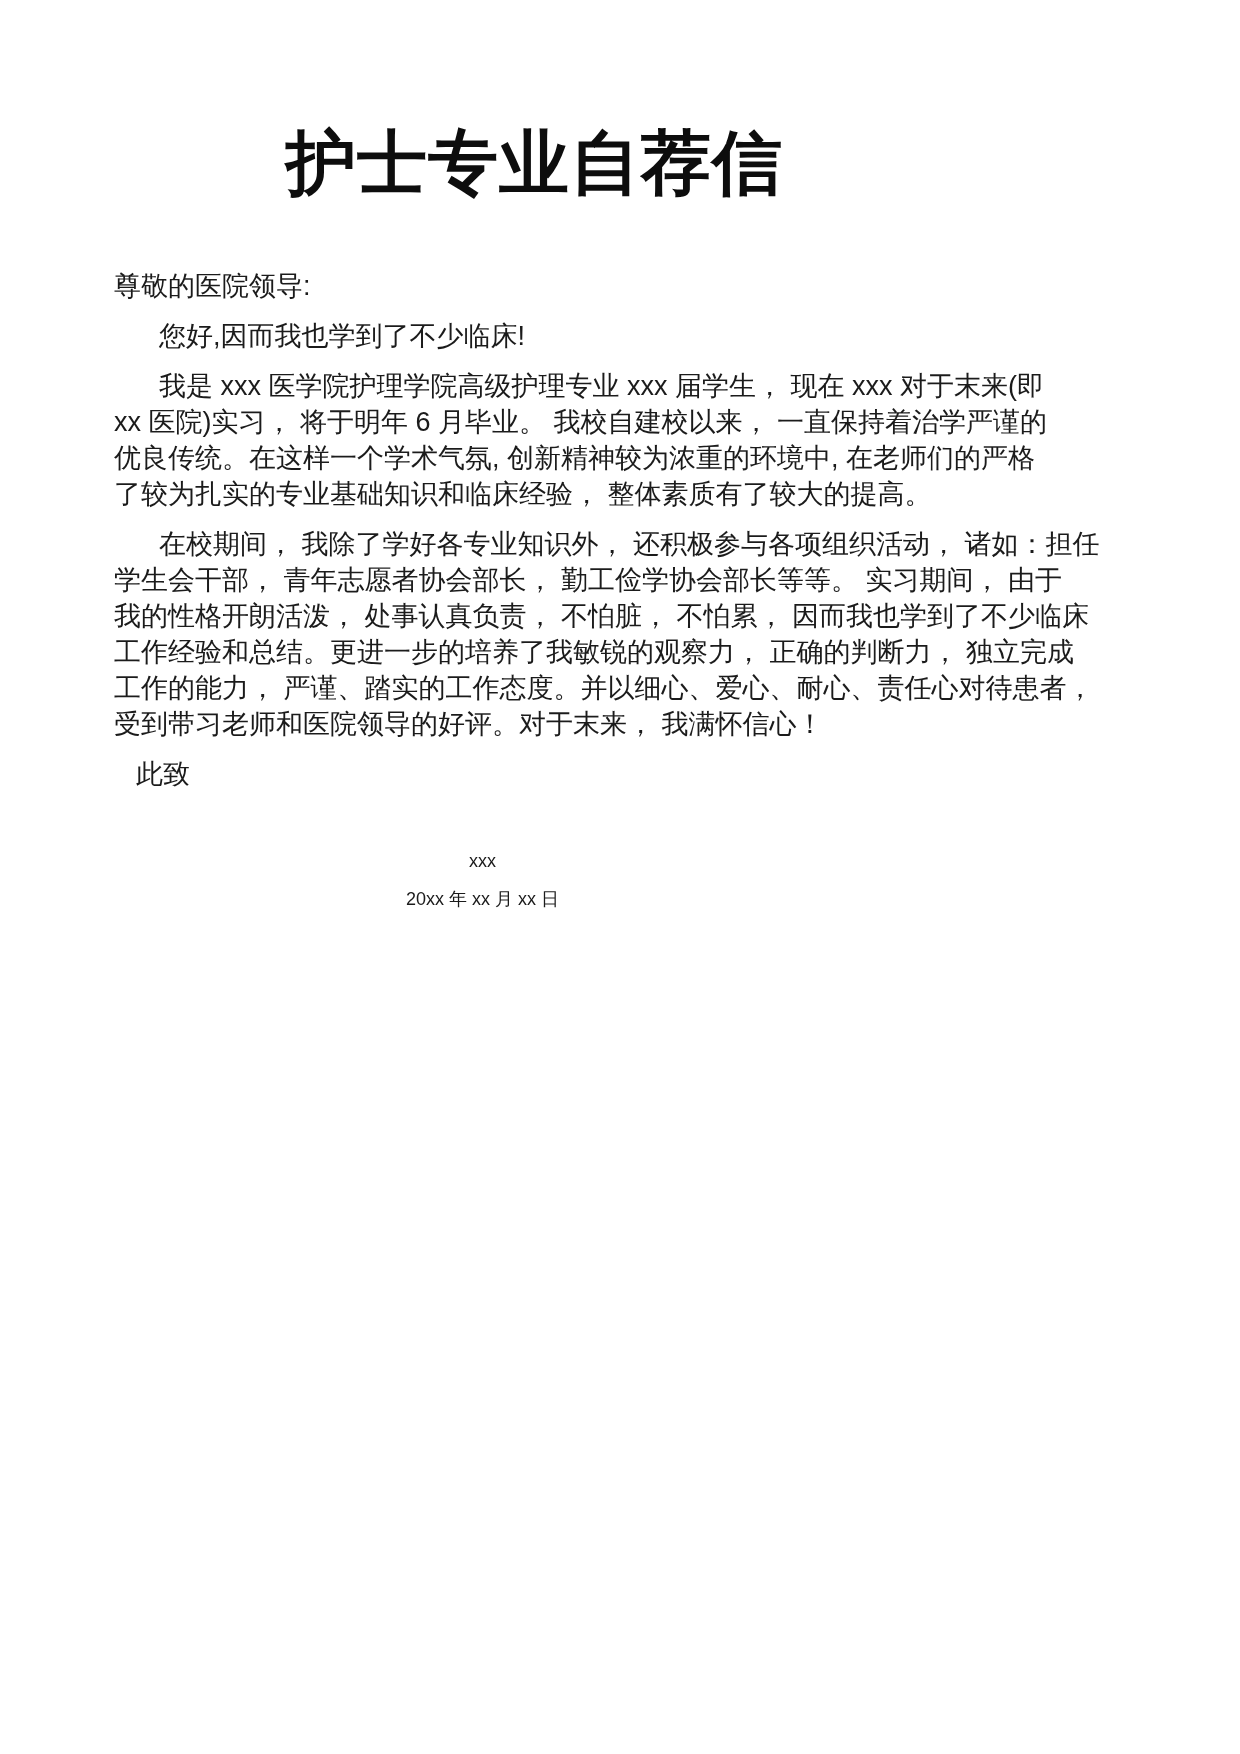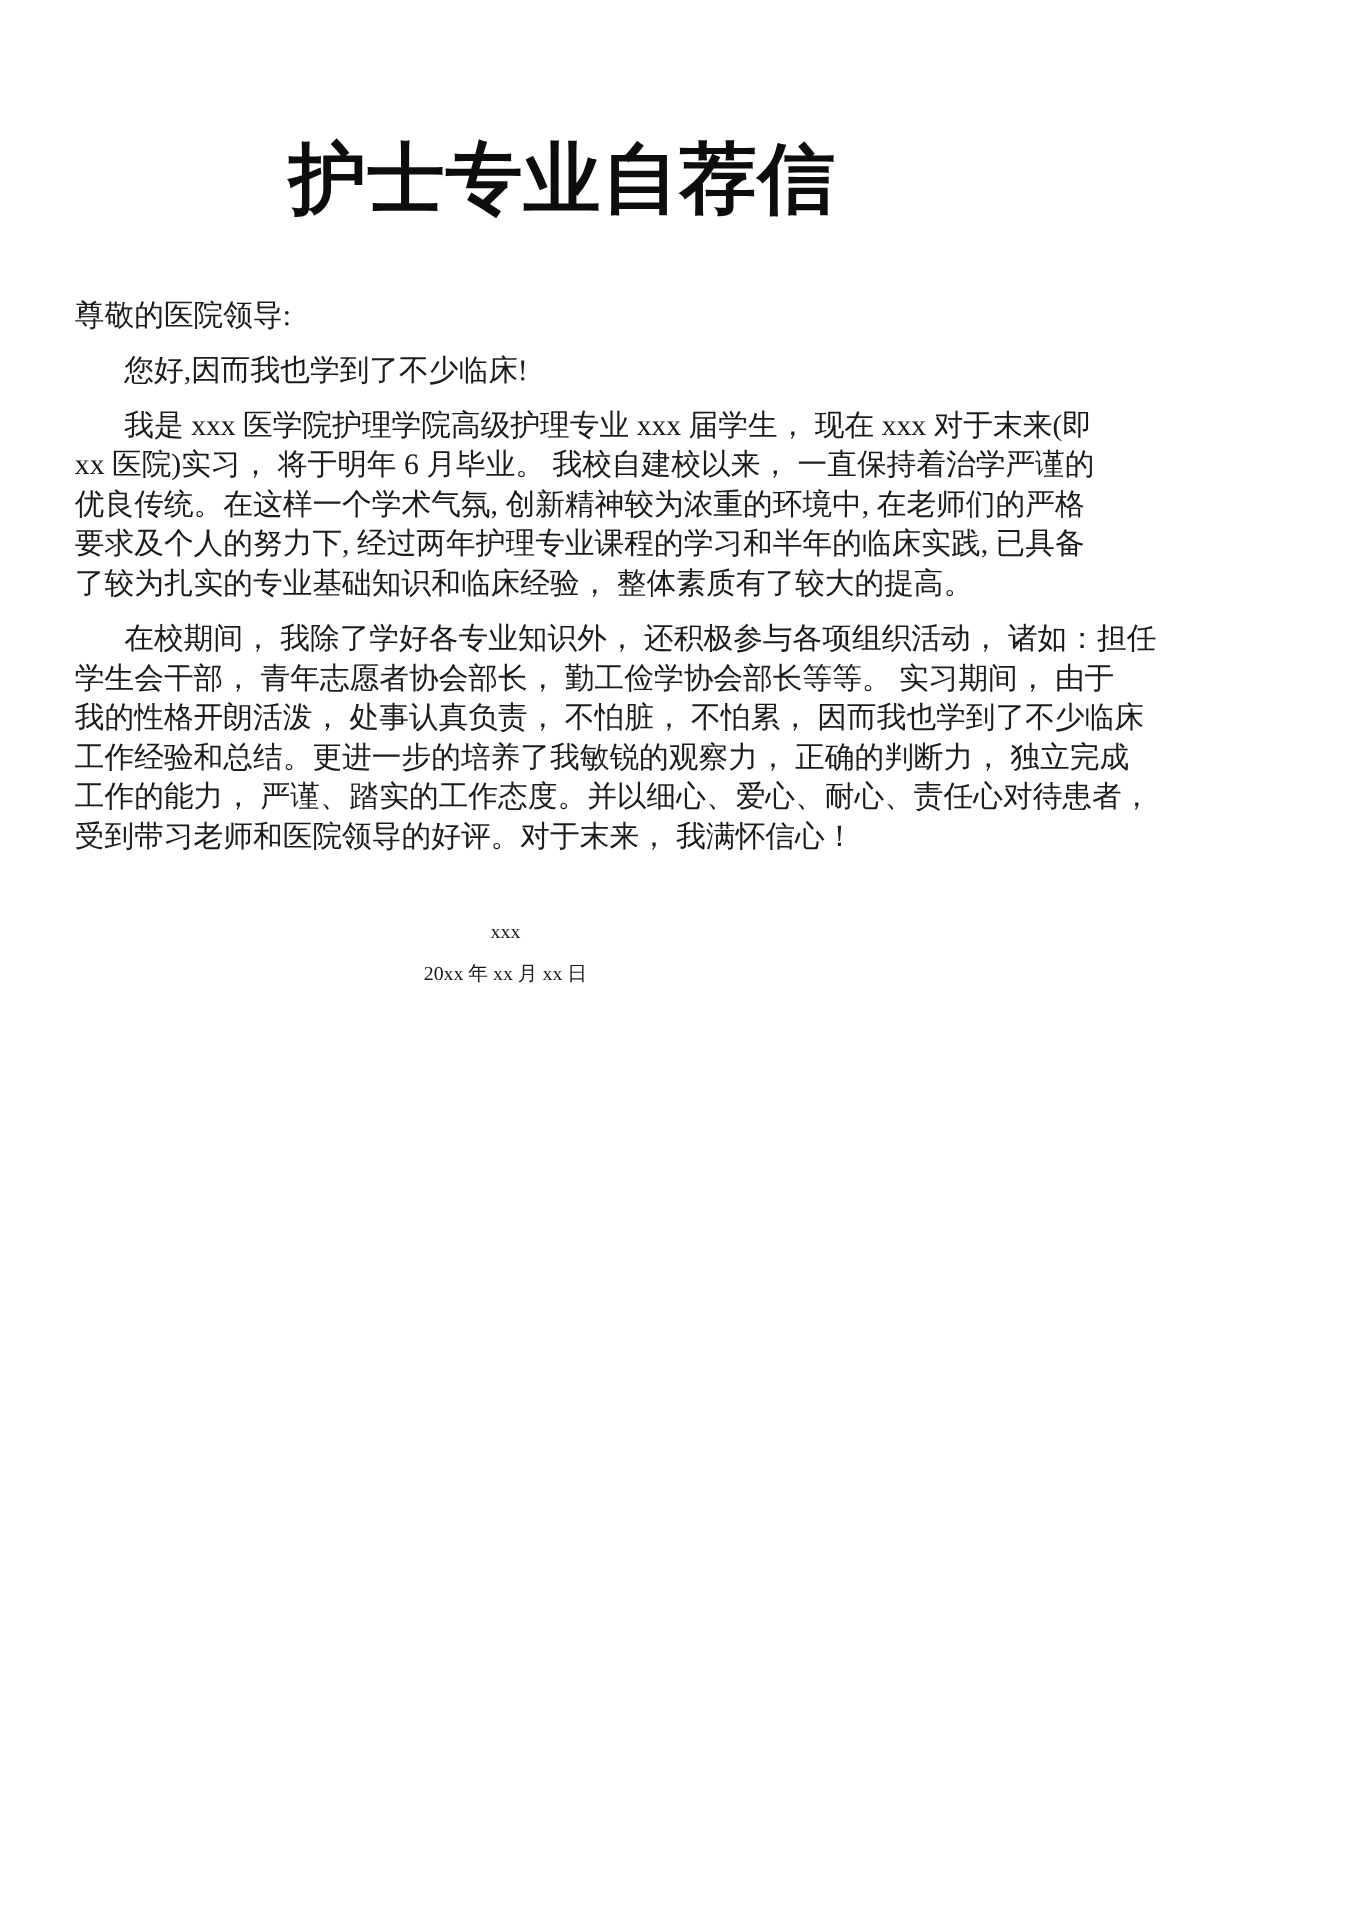--- a/index.html
+++ b/index.html
@@ -6,23 +6,23 @@
     margin: 0;
     padding: 0;
     background: #ffffff;
   }
   .page {
     position: relative;
     width: 1240px;
     height: 1754px;
     background: #ffffff;
     color: #1b1b1b;
-    font-family: Liberation Serif, serif;
+    font-family: Liberation Sans, sans-serif;
     box-sizing: border-box;
-    padding: 120px 285px 0 68px; 
+    padding: 120px 285px 0 114px; 
     overflow: hidden;
   }
   .doc-title {
     font-size: 70px;
     font-weight: bold;
     line-height: 1.25;
     text-align: center;
     letter-spacing: 1px;
     color: #0d0d0d;
     margin: 0 0 60px 0;
@@ -55,35 +55,35 @@
   <h1 class="doc-title">护士专业自荐信</h1>
 
   <div class="line block">尊敬的医院领导:</div>
 
   <div class="line indent block">您好,因而我也学到了不少临床!</div>
 
   <div class="block">
     <div class="line indent">我是 xxx 医学院护理学院高级护理专业 xxx 届学生， 现在 xxx 对于末来(即</div>
     <div class="line">xx 医院)实习， 将于明年 6 月毕业。 我校自建校以来， 一直保持着治学严谨的</div>
     <div class="line">优良传统。在这样一个学术气氛, 创新精神较为浓重的环境中, 在老师们的严格</div>
-    <div class="line">要求及个人的努力下, 经过两年护理专业课程的学习和半年的临床实践, 已具备</div>
     <div class="line">了较为扎实的专业基础知识和临床经验， 整体素质有了较大的提高。</div>
   </div>
 
   <div class="block">
     <div class="line indent">在校期间， 我除了学好各专业知识外， 还积极参与各项组织活动， 诸如：担任</div>
     <div class="line">学生会干部， 青年志愿者协会部长， 勤工俭学协会部长等等。 实习期间， 由于</div>
     <div class="line">我的性格开朗活泼， 处事认真负责， 不怕脏， 不怕累， 因而我也学到了不少临床</div>
     <div class="line">工作经验和总结。更进一步的培养了我敏锐的观察力， 正确的判断力， 独立完成</div>
     <div class="line">工作的能力， 严谨、踏实的工作态度。并以细心、爱心、耐心、责任心对待患者，</div>
     <div class="line">受到带习老师和医院领导的好评。对于末来， 我满怀信心！</div>
   </div>
 
 
   <div>
+    <div class="line indent-small">此致</div>
   </div>
 
   <div class="sig-block">
     <div class="sig-line">xxx</div>
     <div class="sig-line">20xx 年 xx 月 xx 日</div>
   </div>
 
 </div>
 
 </body></html>

